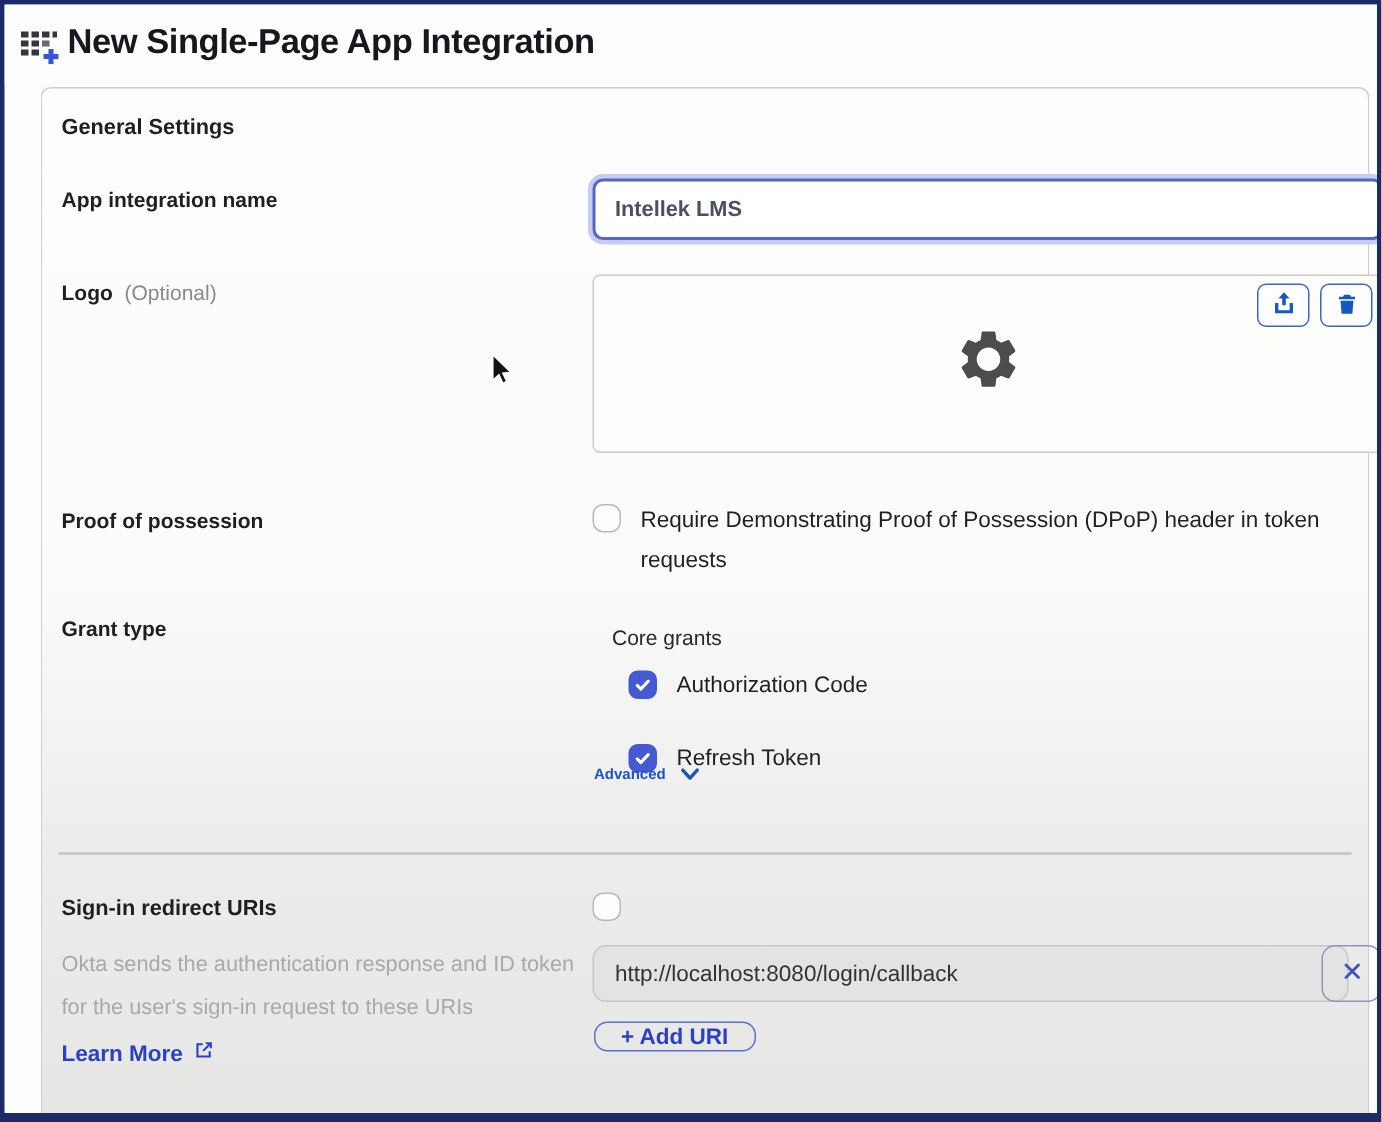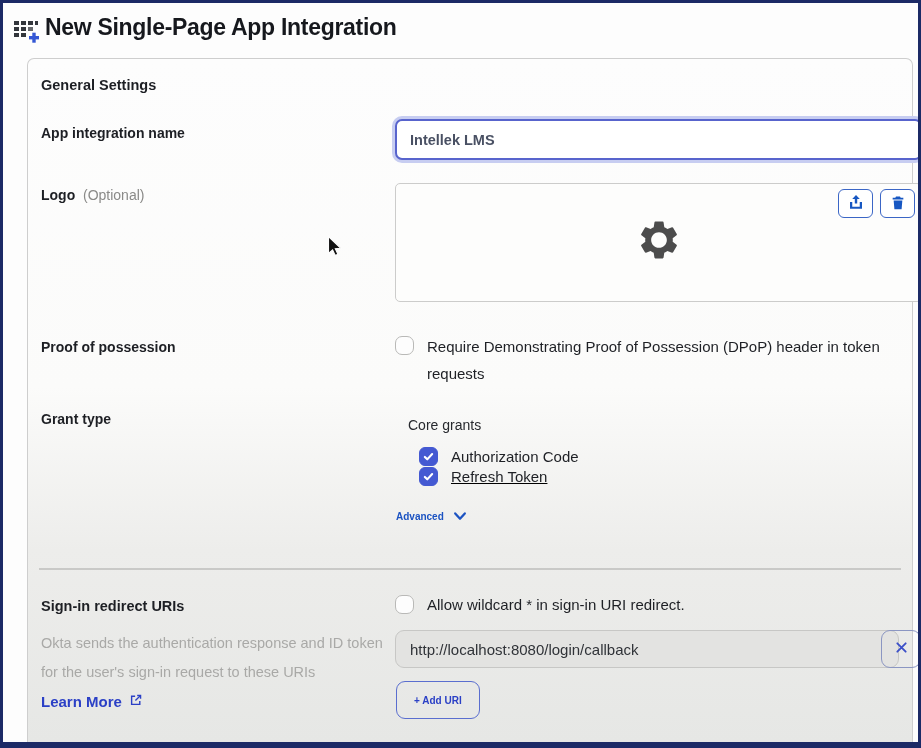--- a/index.html
+++ b/index.html
@@ -101,24 +101,24 @@
     background: #e3e3e1; border: 1px solid #c7c7c5; border-radius: 9px;
     padding: 0 14px; font-family: "Liberation Sans", sans-serif;
     font-size: 15px; font-weight: 400; color: #303338; outline: none;
   }
   .remove-uri-btn {
     position: absolute; left: 853px; top: 571px; width: 40px; height: 38px;
     border: 1.5px solid #8b96c2; border-radius: 9px; background: transparent;
     display: flex; align-items: center; justify-content: center; cursor: pointer;
   }
   .add-uri-btn {
-    position: absolute; left: 368px; top: 622px; height: 38px; padding: 0 17px;
+    position: absolute; left: 368px; top: 622px; height: 20px; padding: 0 17px;
     border: 1.5px solid #5a6ecf; border-radius: 9px; background: transparent;
     font-family: "Liberation Sans", sans-serif;
-    font-size: 10px; font-weight: 700; color: #2b40c6; cursor: pointer;
+    font-size: 15px; font-weight: 700; color: #2b40c6; cursor: pointer;
   }
 
   .cursor { position: absolute; left: 296px; top: 176px; pointer-events: none; }
 </style>
 </head>
 <body>
 
 <div class="page">
 
   <div class="header">
@@ -197,21 +197,21 @@
 
     <div class="grant-opt" style="top:388px;">
       <span class="checkbox checked">
         <svg width="13" height="13" viewBox="0 0 16 16">
           <path fill="none" stroke="#fff" stroke-width="2.6" stroke-linecap="round" stroke-linejoin="round" d="M3.5 8.5 L6.5 11.5 L12.5 5"></path>
         </svg>
       </span>
       <span class="check-label">Authorization Code</span>
     </div>
 
-    <div class="grant-opt" style="top:408px;text-decoration:underline;">
+    <div class="grant-opt" style="top:437px;">
       <span class="checkbox checked">
         <svg width="13" height="13" viewBox="0 0 16 16">
           <path fill="none" stroke="#fff" stroke-width="2.6" stroke-linecap="round" stroke-linejoin="round" d="M3.5 8.5 L6.5 11.5 L12.5 5"></path>
         </svg>
       </span>
       <span class="check-label">Refresh Token</span>
     </div>
 
     <div class="advanced-link">
       <span>Advanced</span>
@@ -232,21 +232,20 @@
         <svg width="14" height="14" viewBox="0 0 24 24">
           <path fill="none" stroke="#2b40c6" stroke-width="2.4" d="M10.5 5.5 H4.5 V19.5 H18.5 V13.5"></path>
           <path fill="none" stroke="#2b40c6" stroke-width="2.4" d="M14 4.2 H19.8 V10"></path>
           <path fill="none" stroke="#2b40c6" stroke-width="2.4" d="M19.5 4.5 L11 13"></path>
         </svg>
       </span>
     </div>
 
     <div class="wildcard-row">
       <span class="checkbox"></span>
-      <span class="wildcard-text">Allow wildcard * in sign-in URI redirect.</span>
     </div>
 
     <input class="uri-input" type="text" value="http://localhost:8080/login/callback" style="">
     <button class="remove-uri-btn" aria-label="Remove URI">
       <span>
         <svg width="13" height="13" viewBox="0 0 14 14">
           <path fill="none" stroke="#3c50c8" stroke-width="2" stroke-linecap="round" d="M2.5 2.5 L11.5 11.5 M11.5 2.5 L2.5 11.5"></path>
         </svg>
       </span>
     </button>

